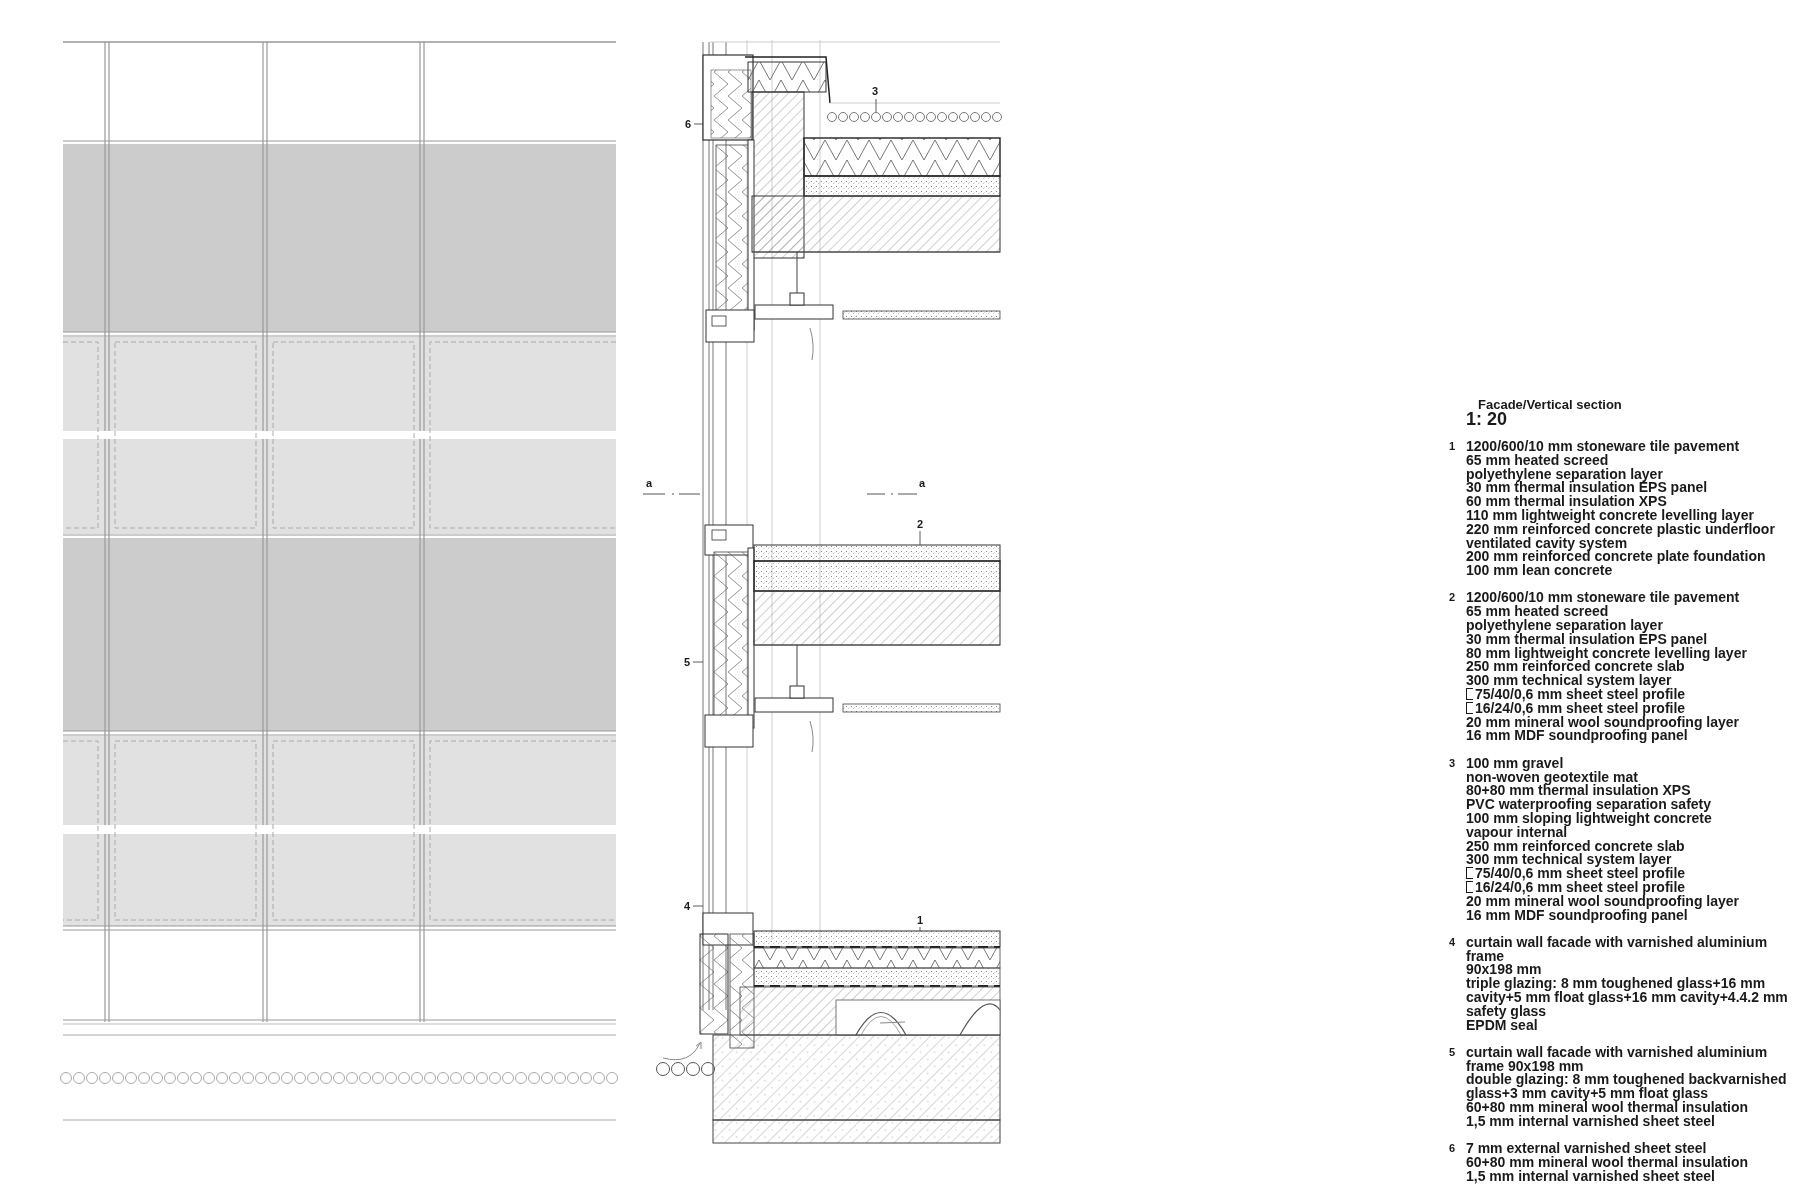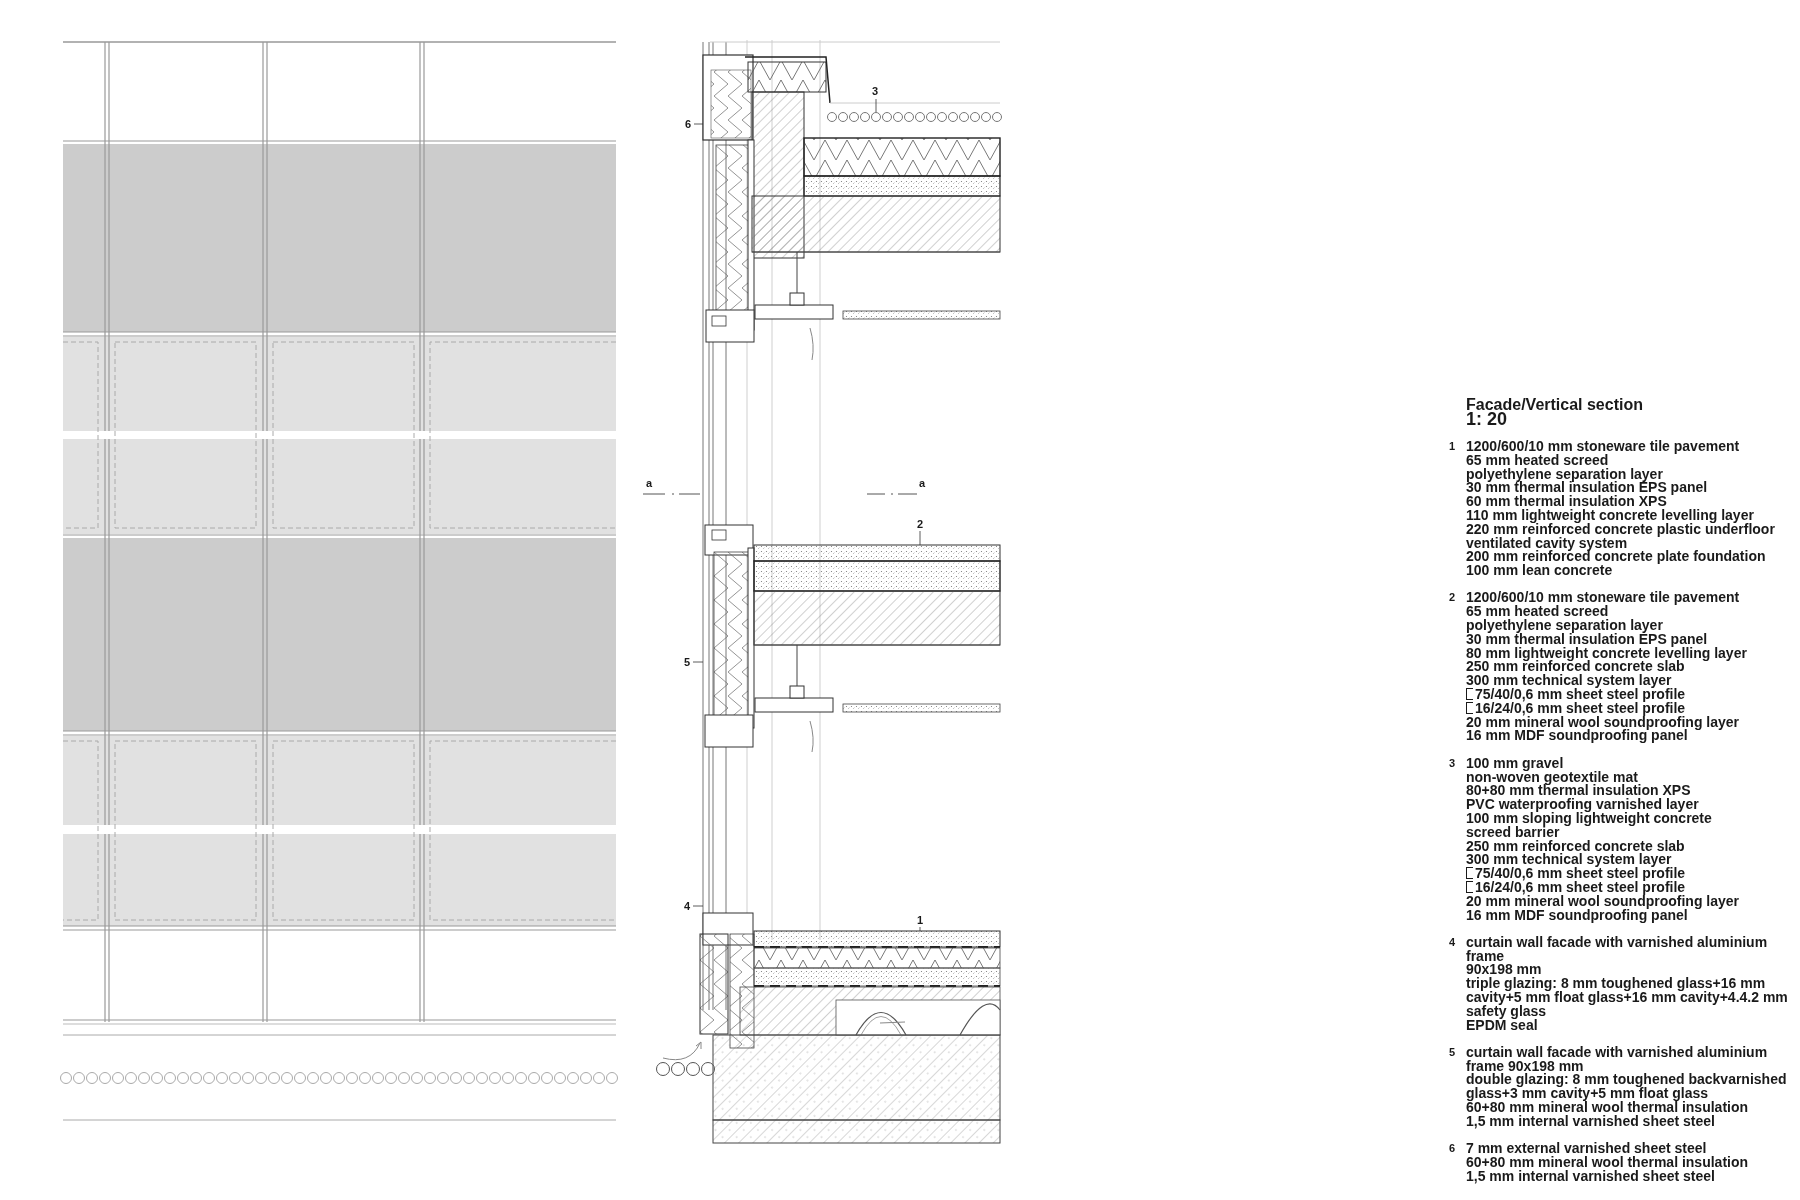--- a/index.html
+++ b/index.html
@@ -1,20 +1,20 @@
 <!DOCTYPE html>
 <html><head>
 <meta charset="utf-8">
 <style>
   html, body { margin:0; padding:0; background:#ffffff; }
   body { width:1800px; height:1200px; position:relative; overflow:hidden;
          font-family:"Liberation Sans", sans-serif; color:#1a1a1a; }
   #drawing { position:absolute; left:0; top:0; width:1800px; height:1200px; }
   .legend { position:absolute; left:1449px; top:398px; width:340px; }
-  .legend-title { font-weight:bold; font-size:16px; line-height:14px; margin-left:17px; }
+  .legend-title { font-weight:bold; font-size:13px; line-height:14px; margin-left:29px; }
   .legend-scale { font-weight:bold; font-size:18px; line-height:14px; margin-left:17px; margin-bottom:14px; }
   .legend-item { display:flex; margin-bottom:13.5px; }
   .legend-num { width:17px; font-weight:bold; font-size:11px; line-height:13.8px; flex:none; }
   .legend-lines { font-weight:bold; font-size:14px; line-height:13.8px; }
   .legend-line { white-space:nowrap; }
   .profile-glyph { display:inline-block; width:6px; height:10px; border-left:1.5px solid #1a1a1a; border-top:1.5px solid #1a1a1a; border-bottom:1.5px solid #1a1a1a; margin-right:2px; vertical-align:-1px; }
   .lbl { font-family:"Liberation Sans", sans-serif; font-weight:bold; font-size:11px; fill:#1a1a1a; }
 </style>
 </head>
 <body>
@@ -313,23 +313,23 @@
           <div class="legend-line">20 mm mineral wool soundproofing layer</div>
           <div class="legend-line">16 mm MDF soundproofing panel</div>
         </div>
       </div>
       <div class="legend-item">
         <div class="legend-num">3</div>
         <div class="legend-lines">
           <div class="legend-line">100 mm gravel</div>
           <div class="legend-line">non-woven geotextile mat</div>
           <div class="legend-line">80+80 mm thermal insulation XPS</div>
-          <div class="legend-line">PVC waterproofing varnished layer</div>
+          <div class="legend-line">PVC waterproofing separation safety</div>
           <div class="legend-line">100 mm sloping lightweight concrete</div>
-          <div class="legend-line">screed barrier</div>
+          <div class="legend-line">vapour internal</div>
           <div class="legend-line">250 mm reinforced concrete slab</div>
           <div class="legend-line">300 mm technical system layer</div>
           <div class="legend-line"><span class="profile-glyph"></span><span>75/40/0,6 mm sheet steel profile</span></div>
           <div class="legend-line"><span class="profile-glyph"></span><span>16/24/0,6 mm sheet steel profile</span></div>
           <div class="legend-line">20 mm mineral wool soundproofing layer</div>
           <div class="legend-line">16 mm MDF soundproofing panel</div>
         </div>
       </div>
       <div class="legend-item">
         <div class="legend-num">4</div>

